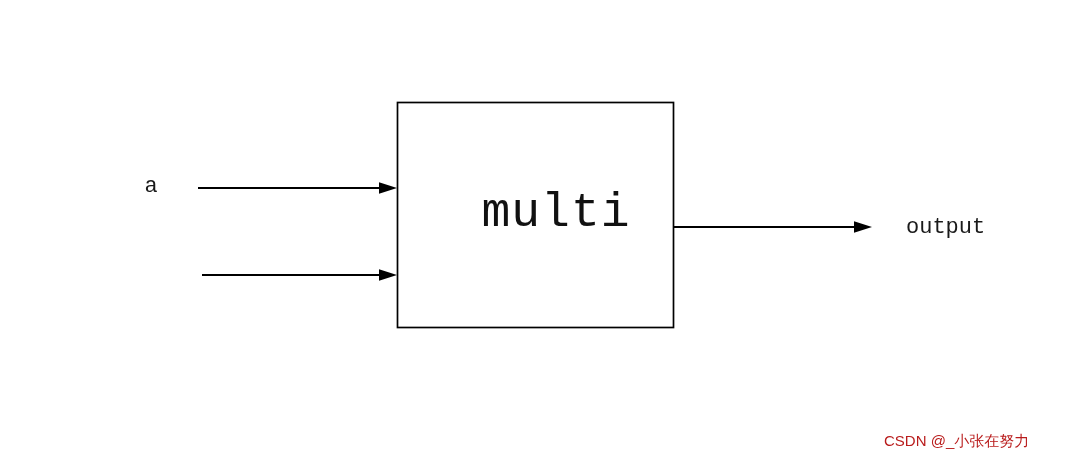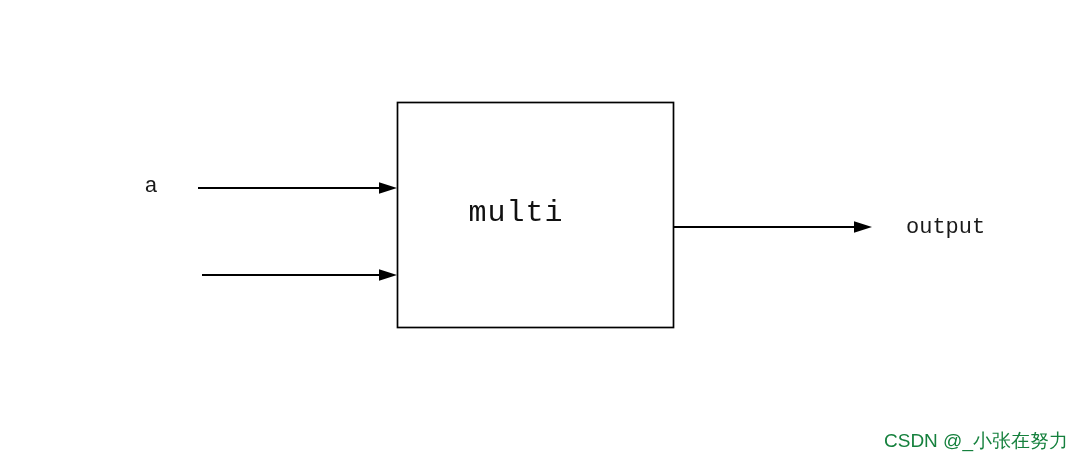--- a/index.html
+++ b/index.html
@@ -41,37 +41,37 @@
     top: 261px;
     width: 90px;
     text-align: center;
   }
   .label-output {
     left: 906px;
     top: 215px;
   }
   .block-label {
     position: absolute;
-    left: 378px;
+    left: 418px;
     top: 187px;
     width: 276px;
     text-align: center;
-    font-size: 30px;
+    font-size: 48px;
     line-height: 52px;
     letter-spacing: 1px;
     color: #111111;
   }
   .watermark {
     position: absolute;
     left: 884px;
     top: 430px;
     font-family: "Liberation Sans", "DejaVu Sans", sans-serif;
-    font-size: 19px;
+    font-size: 15px;
     line-height: 21px;
-    color: #15803d;
+    color: #b91c1c;
     white-space: nowrap;
   }
 </style>
 </head>
 <body>
 
 <div class="canvas">
 
   <svg class="diagram-svg" viewBox="0 0 1081 461" xmlns="http://www.w3.org/2000/svg">
 

